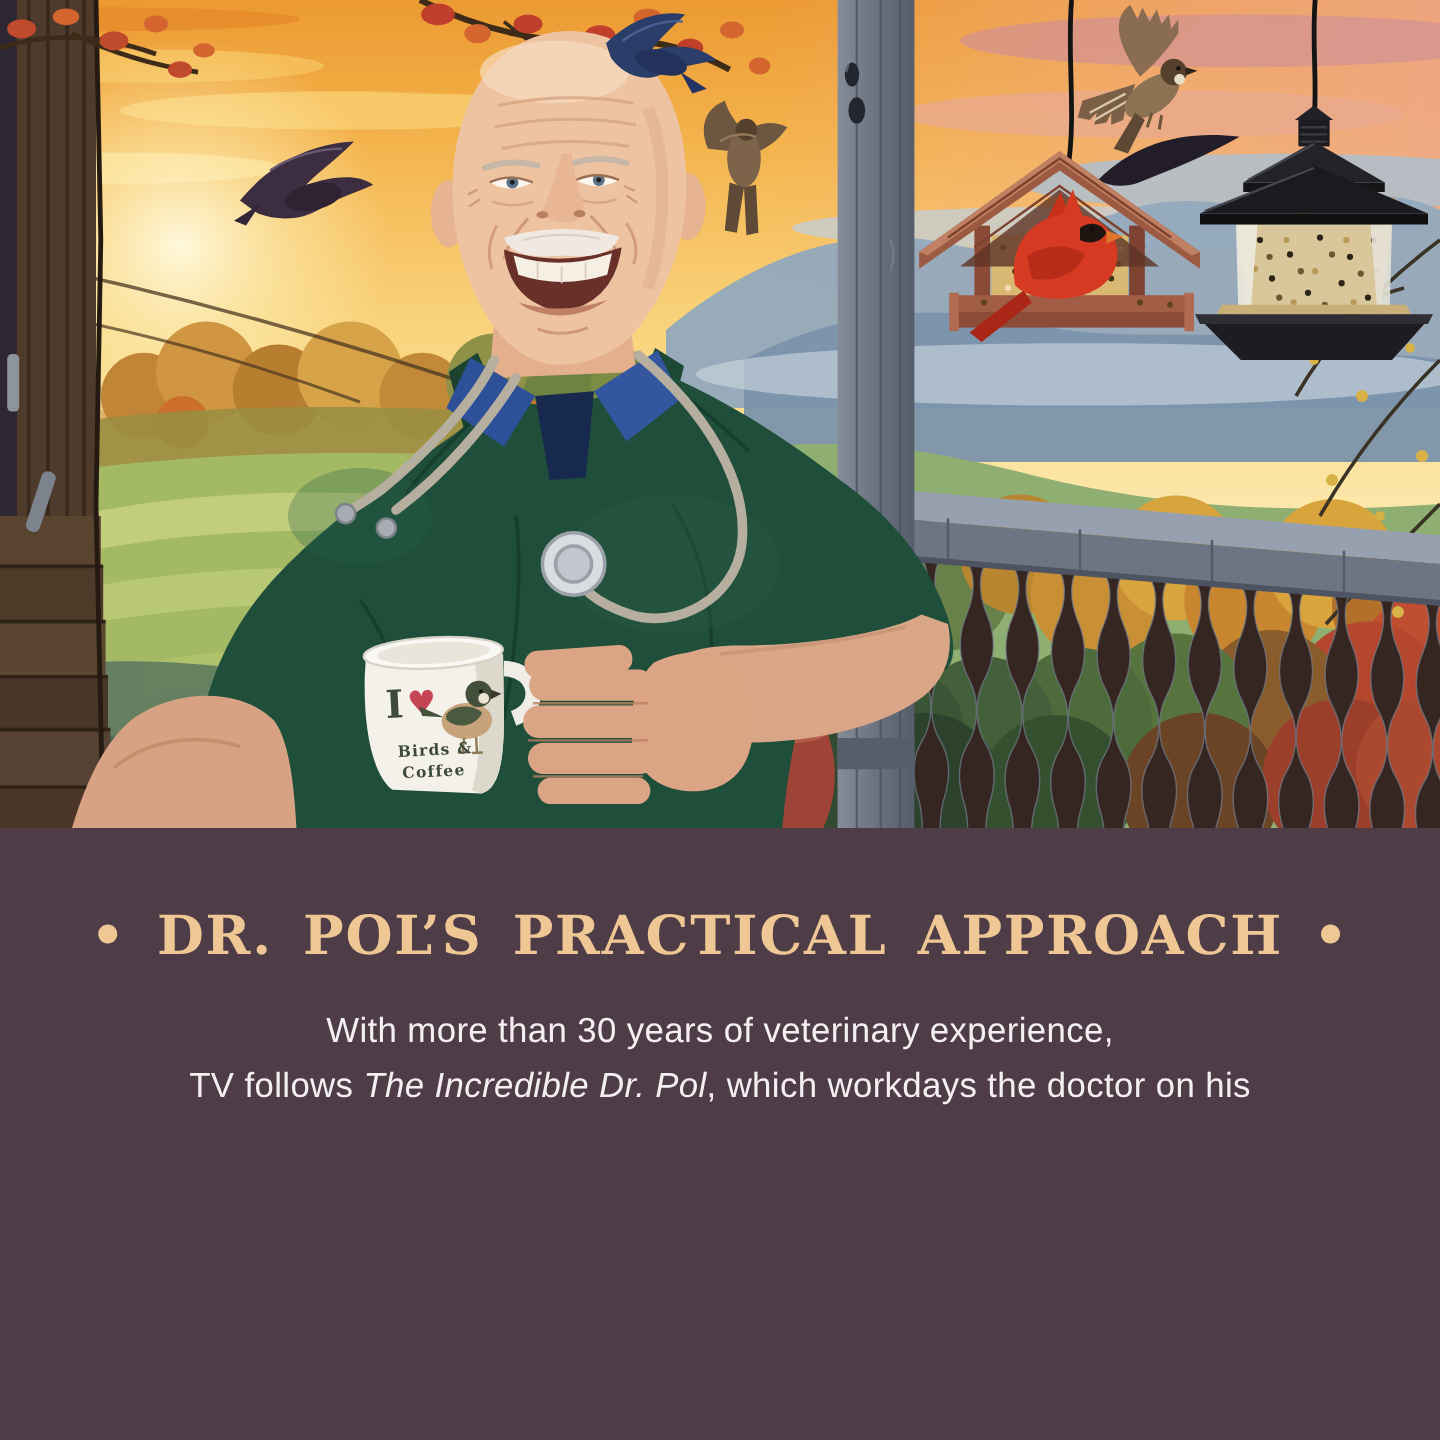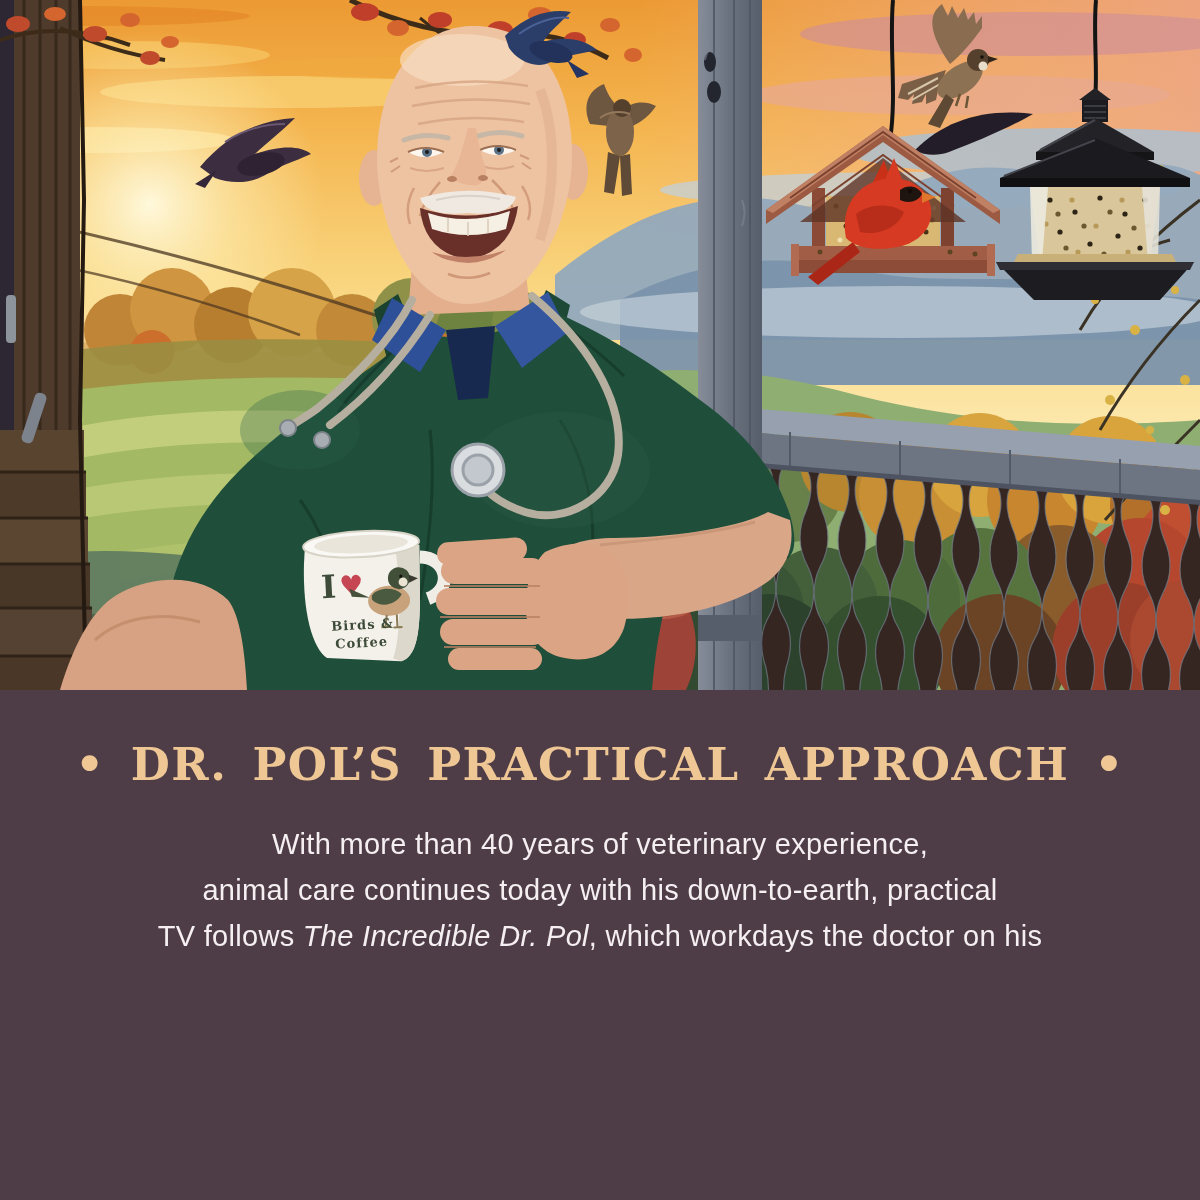--- a/index.html
+++ b/index.html
@@ -1,19 +1,19 @@
 <!DOCTYPE html>
 <html><head>
 <meta charset="utf-8">
 <style>
   html,body{margin:0;padding:0;}
   body{width:1200px;height:1200px;overflow:hidden;background:#4e3c46;}
   .canvas{position:relative;width:1200px;height:1200px;background:#4e3c46;font-family:"Liberation Sans",sans-serif;}
   .hero{display:block;width:1200px;height:690px;}
-  .content{width:1200px;box-sizing:border-box;padding:48px 60px 0 60px;text-align:center;}
+  .content{width:1200px;box-sizing:border-box;padding:63px 60px 0 60px;text-align:center;}
   .headline{
     margin:0;
     font-family:"DejaVu Serif","Liberation Serif",serif;
     font-weight:700;
     font-size:45px;
     letter-spacing:1.5px;
     word-spacing:8px;
     color:#eec795;
     white-space:nowrap;
   }
@@ -483,19 +483,18 @@
       <path d="M90,54 L100,57 L90,61 Z" fill="#2e241a"></path>
       <circle cx="84" cy="55" r="1.8" fill="#16110c"></circle>
       <path d="M48,92 L30,122 L42,126 L56,98 Z" fill="#5e4a34"></path>
       <path d="M62,92 L58,104 M70,94 L68,106" stroke="#6b5638" stroke-width="2.5"></path>
     </g>
   </svg>
 
   <div class="content">
     <h1 class="headline">• DR. POL’S PRACTICAL APPROACH •</h1>
     <div class="paragraph">
-        <div class="para-line"><span>With more than 40 years of veterinary experience,</span></div>
-        <div class="para-line"><span>animal care continues today with his down-to-earth, practical</span></div>
+        <div class="para-line"><span>With more than 30 years of veterinary experience,</span></div>
         <div class="para-line"><span>TV follows </span><span class="italic">The Incredible Dr. Pol</span><span>, which workdays the doctor on his</span></div>
       </div>
   </div>
 
 </div>
 
 </body></html>

